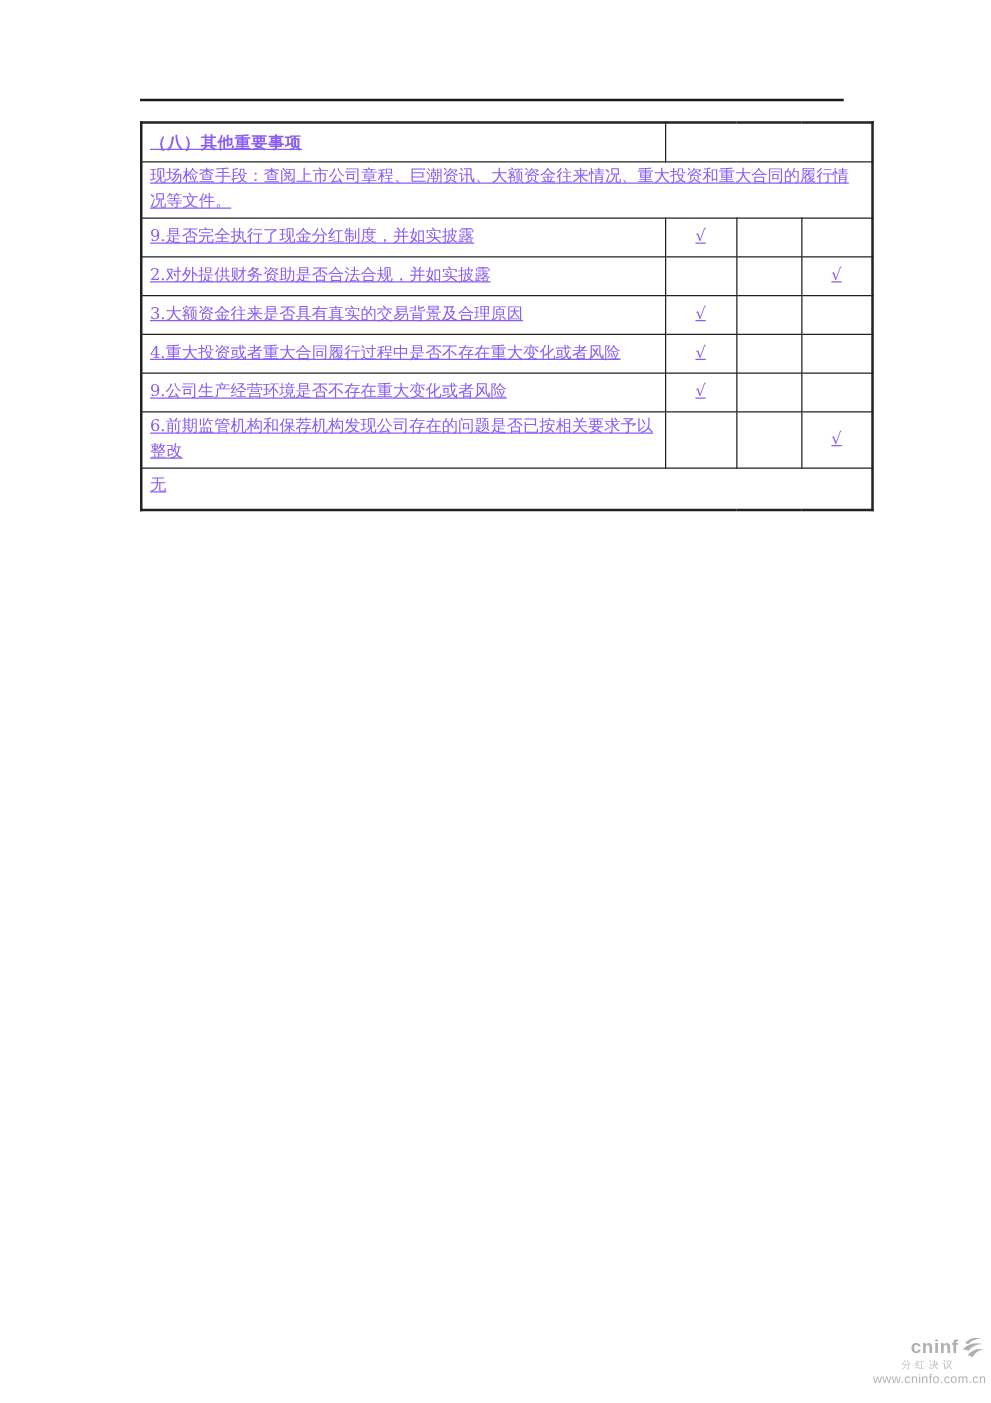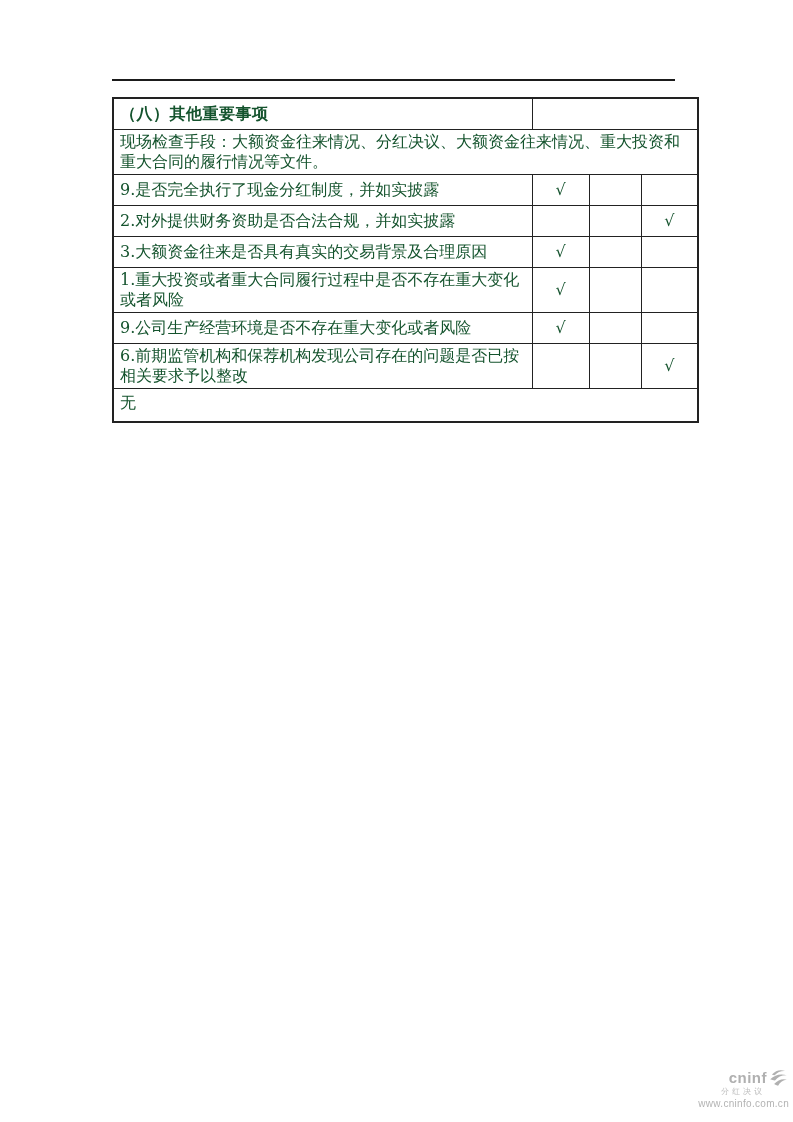--- a/index.html
+++ b/index.html
@@ -22,26 +22,27 @@
   table.checklist {
     position: absolute;
     left: 112px; top: 97px;
     width: 585px;
     border-collapse: collapse;
     table-layout: fixed;
     border: 2px solid #222;
   }
   table.checklist td {
     border: 1px solid #222;
-    font-size: 16px;
+    font-size: 13px;
     line-height: 20px;
     padding: 2px 6px;
     vertical-align: middle;
-    color: #14532d;
+    color: #8b5cf6;
     overflow: hidden;
+    text-decoration: underline;
   }
   td.c-title {
     font-family: "Liberation Sans", sans-serif;
     font-weight: bold;
     font-size: 14.5px;
     padding-left: 10px;
     letter-spacing: 0.5px;
   }
   tr.r-section8 td { height: 26px; }
   tr.r-methods td  { height: 40px; }
@@ -107,21 +108,21 @@
       <col style="width:57px">
       <col style="width:52px">
       <col style="width:57px">
   </colgroup>
   <tbody>
     <tr class="r-section8">
       <td class="c-title">（八）其他重要事项</td>
       <td colspan="3"></td>
     </tr>
     <tr class="r-methods">
-      <td colspan="4">现场检查手段：大额资金往来情况、分红决议、大额资金往来情况、重大投资和重大合同的履行情况等文件。</td>
+      <td colspan="4">现场检查手段：查阅上市公司章程、巨潮资讯、大额资金往来情况、重大投资和重大合同的履行情况等文件。</td>
     </tr>
   </tbody>
   <tbody>
   <tr class="r-item">
     <td>9.是否完全执行了现金分红制度，并如实披露</td>
     <td class="c-check">√</td>
     <td class="c-check"></td>
     <td class="c-check"></td>
   </tr>
 
@@ -133,21 +134,21 @@
   </tr>
 
   <tr class="r-item">
     <td>3.大额资金往来是否具有真实的交易背景及合理原因</td>
     <td class="c-check">√</td>
     <td class="c-check"></td>
     <td class="c-check"></td>
   </tr>
 
   <tr class="r-item">
-    <td>1.重大投资或者重大合同履行过程中是否不存在重大变化或者风险</td>
+    <td>4.重大投资或者重大合同履行过程中是否不存在重大变化或者风险</td>
     <td class="c-check">√</td>
     <td class="c-check"></td>
     <td class="c-check"></td>
   </tr>
 
   <tr class="r-item">
     <td>9.公司生产经营环境是否不存在重大变化或者风险</td>
     <td class="c-check">√</td>
     <td class="c-check"></td>
     <td class="c-check"></td>

